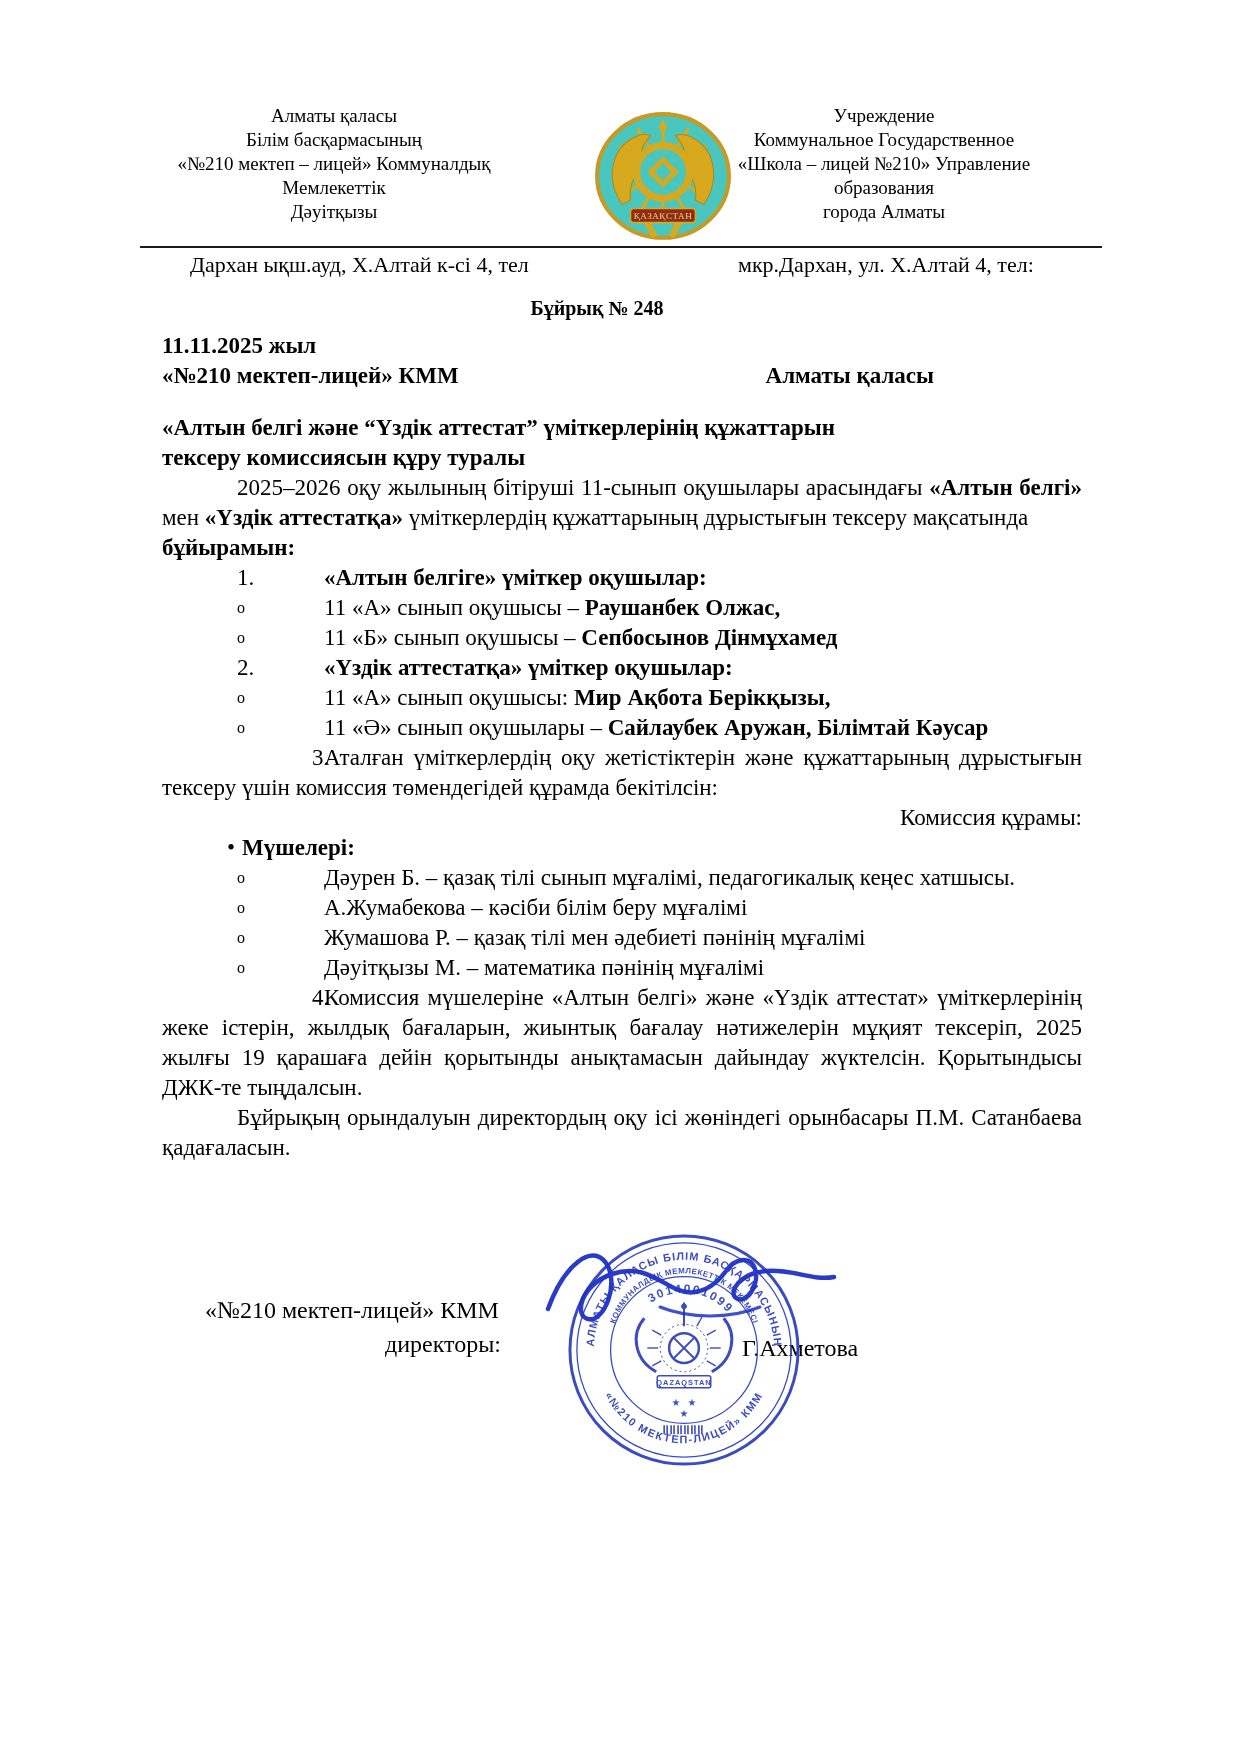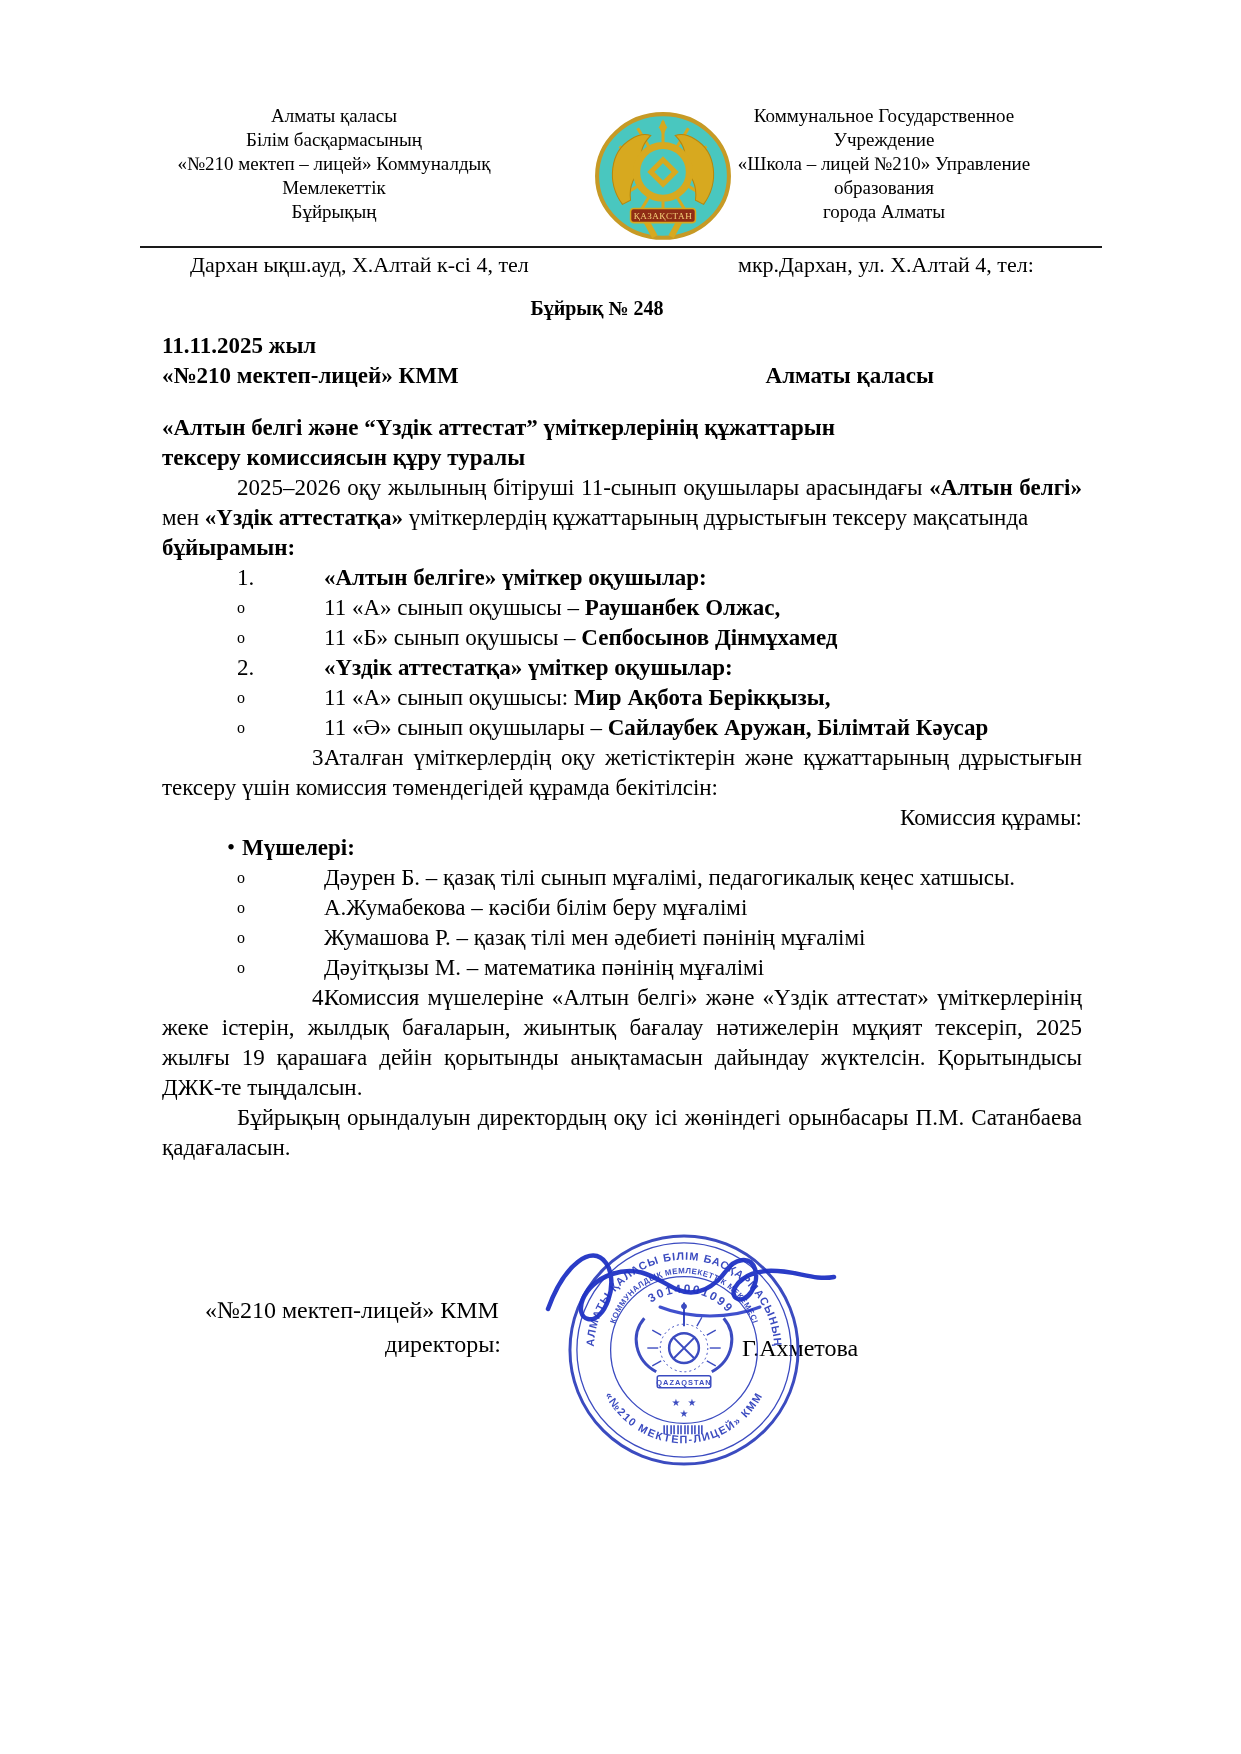--- a/index.html
+++ b/index.html
@@ -45,21 +45,21 @@
 </head>
 <body>
 
 <div class="page">
 
   <div class="org-block org-left">
     <div>Алматы қаласы</div>
     <div>Білім басқармасының</div>
     <div>«№210 мектеп – лицей» Коммуналдық</div>
     <div>Мемлекеттік</div>
-    <div>Бұйрықың</div>
+    <div>Дәуітқызы</div>
   </div>
 
   <svg class="emblem" viewBox="0 0 140 132" aria-hidden="true">
     <ellipse cx="70" cy="64" rx="65" ry="61" fill="#49c7bf"></ellipse>
     <ellipse cx="70" cy="64" rx="65" ry="61" fill="none" stroke="#c79a25" stroke-width="4"></ellipse>
     <g stroke="#d7a91f" stroke-width="3">
       <line x1="99" y1="60" x2="120" y2="60"></line>
         <line x1="95" y1="74" x2="113" y2="85"></line>
       <line x1="84" y1="85" x2="95" y2="103"></line>
         <line x1="70" y1="89" x2="70" y2="110"></line>
@@ -78,22 +78,22 @@
     <line x1="52" y1="106" x2="62" y2="124" stroke="#d7a91f" stroke-width="6"></line>
     <line x1="88" y1="106" x2="78" y2="124" stroke="#d7a91f" stroke-width="6"></line>
     <circle cx="70" cy="60" r="26" fill="#49c7bf" stroke="#d7a91f" stroke-width="7"></circle>
     <rect x="59" y="49" width="22" height="22" transform="rotate(45 70 60)" fill="#d7a91f"></rect>
     <rect x="64" y="54" width="12" height="12" transform="rotate(45 70 60)" fill="#49c7bf"></rect>
     <rect x="38" y="96" width="64" height="14" rx="3" fill="#8f2c15" stroke="#d7a91f" stroke-width="1.5"></rect>
     <text x="70" y="106.5" text-anchor="middle" font-size="9" letter-spacing="0.5" fill="#f5d37a">ҚАЗАҚСТАН</text>
   </svg>
 
   <div class="org-block org-right">
+    <div>Учреждение</div>
     <div>Коммунальное Государственное</div>
-    <div>Учреждение</div>
     <div>«Школа – лицей №210» Управление</div>
     <div>образования</div>
     <div>города Алматы</div>
   </div>
 
   <div class="divider"></div>
   <div class="addr addr-left">Дархан ықш.ауд, Х.Алтай  к-сі 4, тел</div>
   <div class="addr addr-right">мкр.Дархан, ул. Х.Алтай 4, тел:</div>
 
   <div class="content">

